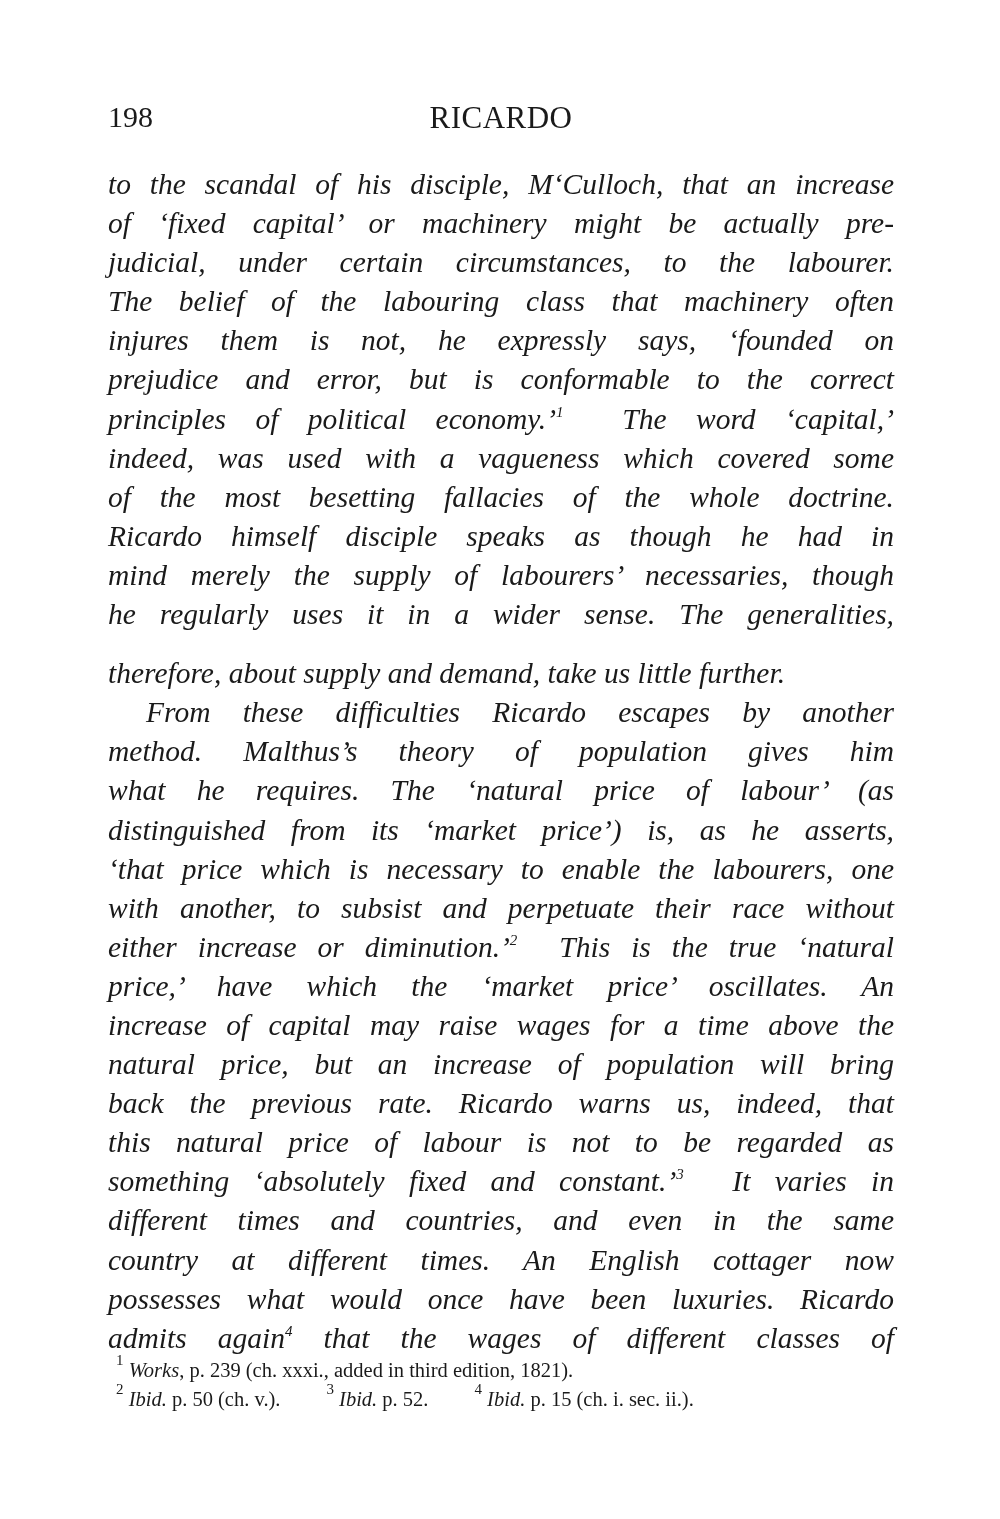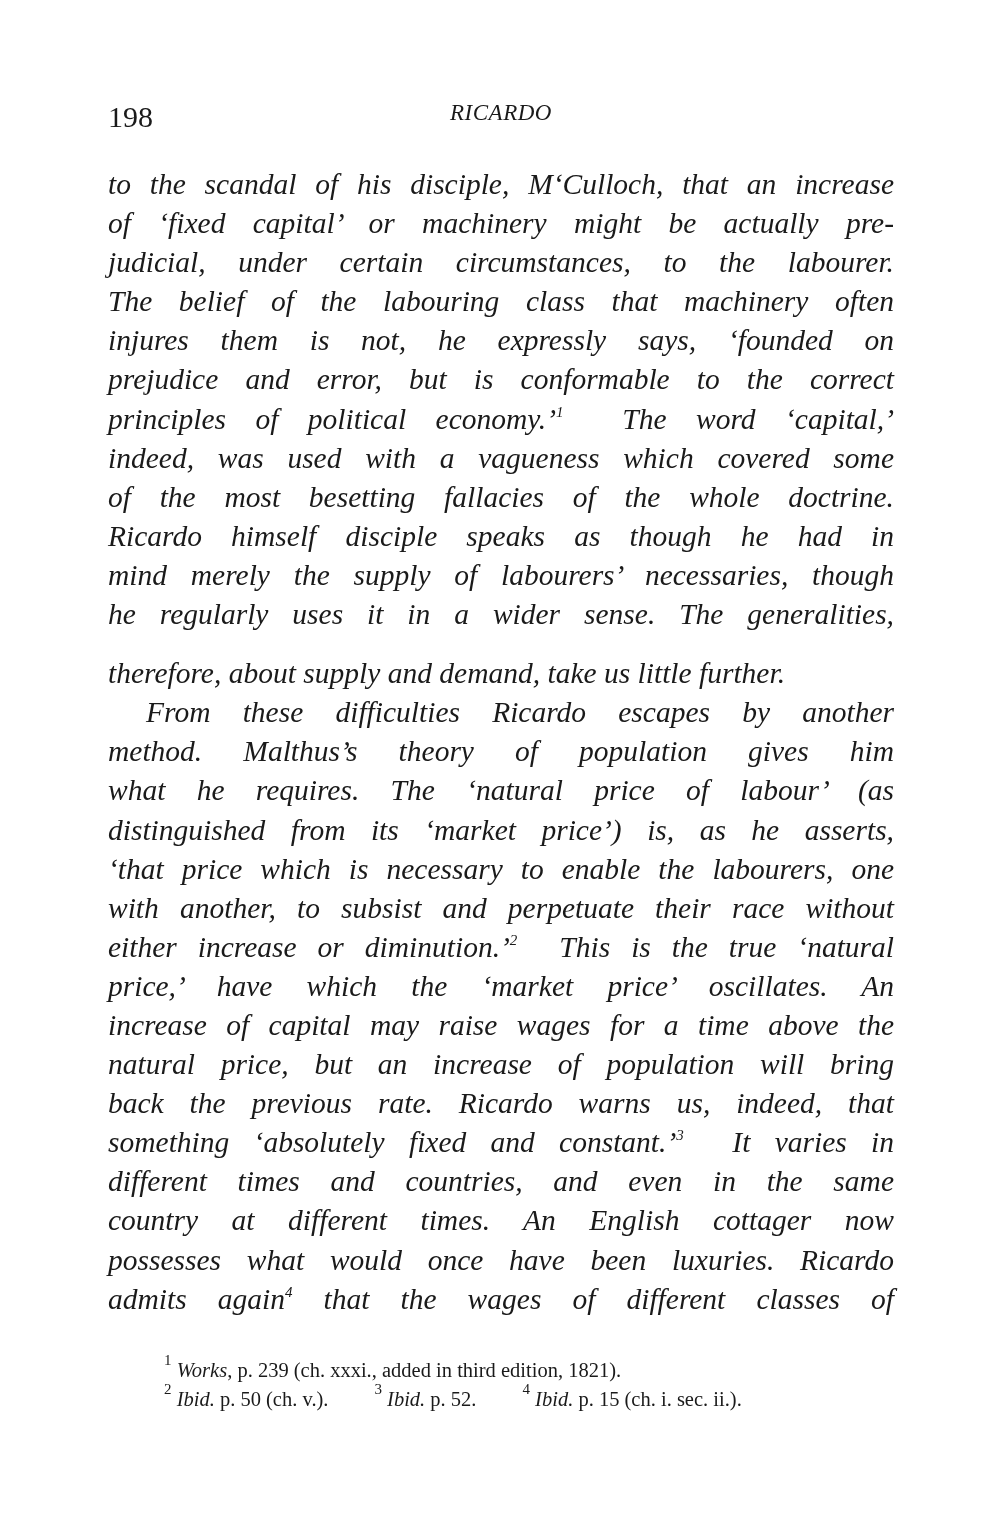--- a/index.html
+++ b/index.html
@@ -2,28 +2,28 @@
 <html><head>
 <meta charset="utf-8">
 <style>
   html, body { margin: 0; padding: 0; background: #ffffff; }
   body { width: 1000px; height: 1519px; position: relative; overflow: hidden;
          font-family: "Liberation Serif", "DejaVu Serif", serif; color: #1a1a1a; }
   .page { position: absolute; left: 0; top: 0; width: 1000px; height: 1519px; }
   .header { position: absolute; top: 100px; left: 108px; width: 786px; height: 40px; }
   .page-number { position: absolute; left: 0; top: 0; font-size: 30px; }
   .running-head { position: absolute; left: 0; right: 0; top: 0; text-align: center;
-                  font-size: 23px; letter-spacing: 0.5px; font-style: italic; }
+                  font-size: 31px; letter-spacing: 0.5px; }
   .body-text { position: absolute; top: 165px; left: 108px; width: 786px; }
   .line { font-size: 29.5px; line-height: 39.1px; height: 39.1px; white-space: nowrap;
           text-align: justify; text-align-last: justify; font-style: italic; }
   .line.last { text-align-last: left; margin-top: 20px; }
   .line.indent { padding-left: 38px; }
   sup { font-size: 15px; vertical-align: 12px; line-height: 0; }
-  .footnotes { position: absolute; top: 1356px; left: 108px; width: 786px; margin-left: 48px; }
+  .footnotes { position: absolute; top: 1356px; left: 108px; width: 786px; }
   .fn { font-size: 20.5px; line-height: 29px; white-space: nowrap; padding-left: 8px; }
   .fn i { font-style: italic; }
   .fn-gap { display: inline-block; width: 46px; }
 </style>
 </head>
 <body>
 
 <div class="page">
   <div class="header">
     <span class="page-number">198</span>
@@ -48,20 +48,21 @@
       <div class="line">method. Malthus’s theory of population gives him</div>
       <div class="line">what he requires. The ‘natural price of labour’ (as</div>
       <div class="line">distinguished from its ‘market price’) is, as he asserts,</div>
       <div class="line">‘that price which is necessary to enable the labourers, one</div>
       <div class="line">with another, to subsist and perpetuate their race without</div>
       <div class="line"><span>either increase or diminution.’</span><sup>2</sup><span style="white-space: pre;">  This is the true ‘natural</span></div>
       <div class="line">price,’ have which the ‘market price’ oscillates. An</div>
       <div class="line">increase of capital may raise wages for a time above the</div>
       <div class="line">natural price, but an increase of population will bring</div>
       <div class="line">back the previous rate. Ricardo warns us, indeed, that</div>
+      <div class="line">this natural price of labour is not to be regarded as</div>
       <div class="line"><span>something ‘absolutely fixed and constant.’</span><sup>3</sup><span style="white-space: pre;">  It varies in</span></div>
       <div class="line">different times and countries, and even in the same</div>
       <div class="line">country at different times. An English cottager now</div>
       <div class="line">possesses what would once have been luxuries. Ricardo</div>
       <div class="line"><span>admits again</span><sup>4</sup><span style="white-space: pre;"> that the wages of different classes of</span></div>
     </div>
 
   <div class="footnotes">
     <div class="fn">
       <sup>1</sup>

